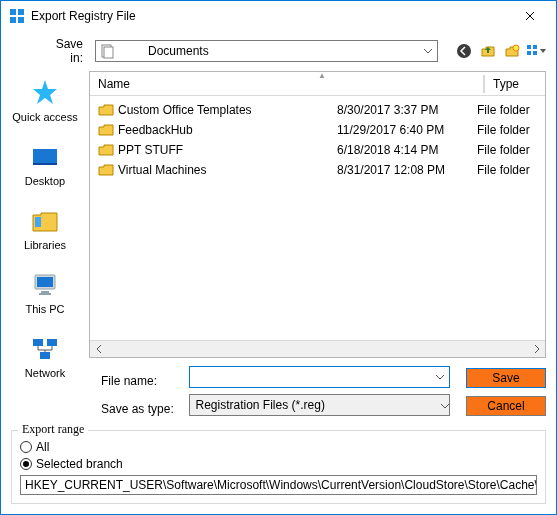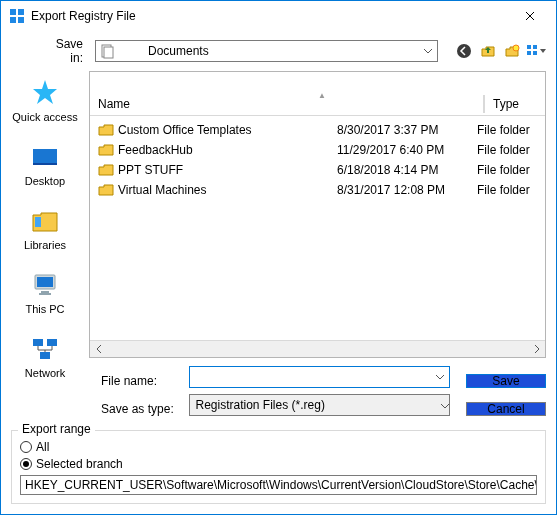--- a/index.html
+++ b/index.html
@@ -22,21 +22,21 @@
 .tool-icons { display: flex; align-items: center; gap: 4px; padding-left: 10px; }
 .tool-icons .ti { width: 20px; height: 20px; display: flex; align-items: center; justify-content: center; }
 
 
 .middle { flex: 1; display: flex; min-height: 0; }
 .places { width: 88px; display: flex; flex-direction: column; align-items: center; padding-top: 6px; gap: 18px; }
 .place { display: flex; flex-direction: column; align-items: center; gap: 2px; width: 78px; text-align: center; }
 .place .plabel { color: #000; font-size: 11px; }
 
 .listpane { flex: 1; display: flex; flex-direction: column; border: 1px solid #b5b5b5; margin-right: 10px; margin-bottom: 6px; margin-top: 0; }
-.listheader { height: 24px; display: flex; border-bottom: 1px solid #d9d9d9; background: #fff; align-items: center; position: relative; margin-top: 20px; }
+.listheader { height: 24px; display: flex; border-bottom: 1px solid #d9d9d9; background: #fff; align-items: center; position: relative; }
 .col { padding: 0 8px; color: #000; display: flex; align-items: center; height: 100%; }
 .col.name { flex: 1; }
 .col.date { width: 140px; }
 .col.type { width: 60px; }
 .colsep { width: 1px; height: 18px; background: #d9d9d9; }
 .sortmark { position: absolute; left: 228px; top: -1px; font-size: 8px; color: #999; }
 
 .filerows { flex: 1; padding: 4px 0; overflow: hidden; }
 .filerow { display: flex; align-items: center; height: 20px; padding: 0 8px; }
 .filerow .ficon { width: 16px; height: 16px; margin-right: 4px; }
@@ -52,26 +52,26 @@
 .formrows { padding: 2px 10px 8px 0; }
 .frow { display: flex; align-items: flex-end; margin-bottom: 6px; }
 .flabel { width: 190px; text-align: left; padding-left: 100px; color: #000; }
 .finputwrap { width: 269px; }
 .finput { width: 100%; height: 22px; border: 1px solid #0078d7; background: #fff; display: flex; align-items: center; }
 .finput input { border: none; outline: none; flex: 1; padding: 0 4px; font-size: 12px; }
 .finput .combo-arrow { width: 18px; height: 100%; display: flex; align-items: center; justify-content: center; color: #444; }
 .ftype-combo { width: 100%; height: 22px; border: 1px solid #7a7a7a; background: #f0f0f0; display: flex; align-items: center; }
 .ftype-combo .combo-text { flex: 1; padding: 0 6px; color: #000; }
 .btncell { width: 96px; padding-left: 16px; }
-.winbtn { width: 80px; height: 14px; border: 1px solid #7a7a7a; background: #1d4ed8; display: flex; align-items: center; justify-content: center; color: #000; }
+.winbtn { width: 80px; height: 20px; border: 1px solid #7a7a7a; background: #f97316; display: flex; align-items: center; justify-content: center; color: #000; }
 .winbtn.default { border: 1px solid #0078d7; }
 
 
 .export-range { margin: 0 10px 10px 10px; border: 1px solid #d9d9d9; padding: 6px 8px 8px 8px; position: relative; }
-.export-range .legend { position: absolute; top: -9px; left: 6px; background: #fff; padding: 0 4px; color: #000; }
+.export-range .legend { position: absolute; top: -9px; left: 6px; background: #fff; padding: 0 4px; color: #000; font-family: Liberation Serif, serif; }
 .radio-row { display: flex; align-items: center; gap: 4px; margin: 3px 0; }
 .radio { width: 12px; height: 12px; border: 1px solid #333; border-radius: 50%; display: inline-flex; align-items: center; justify-content: center; }
 .radio .dot { width: 6px; height: 6px; background: #000; border-radius: 50%; }
 .branch-input { margin-top: 4px; width: 100%; height: 20px; border: 1px solid #7a7a7a; background: #fff; padding: 0 4px; display: flex; align-items: center; overflow: hidden; white-space: nowrap; color: #000; }
 
 </style>
 </head>
 <body>
 
 <div class="titlebar">

